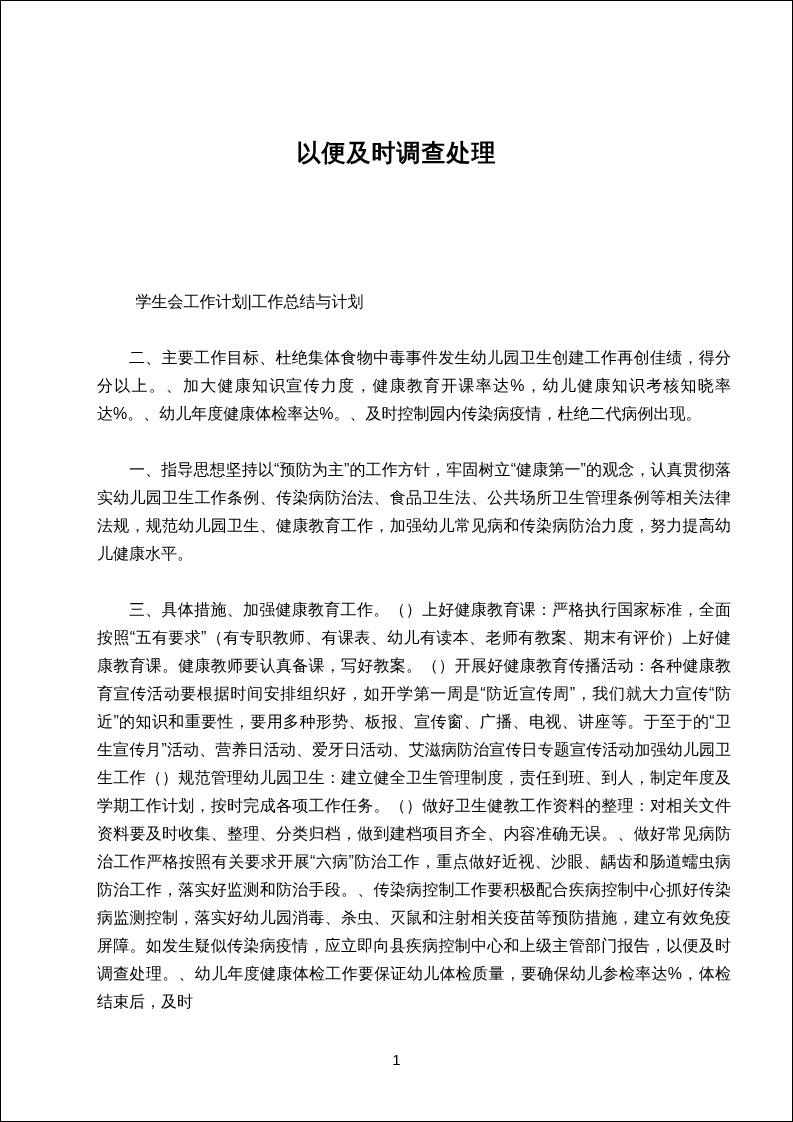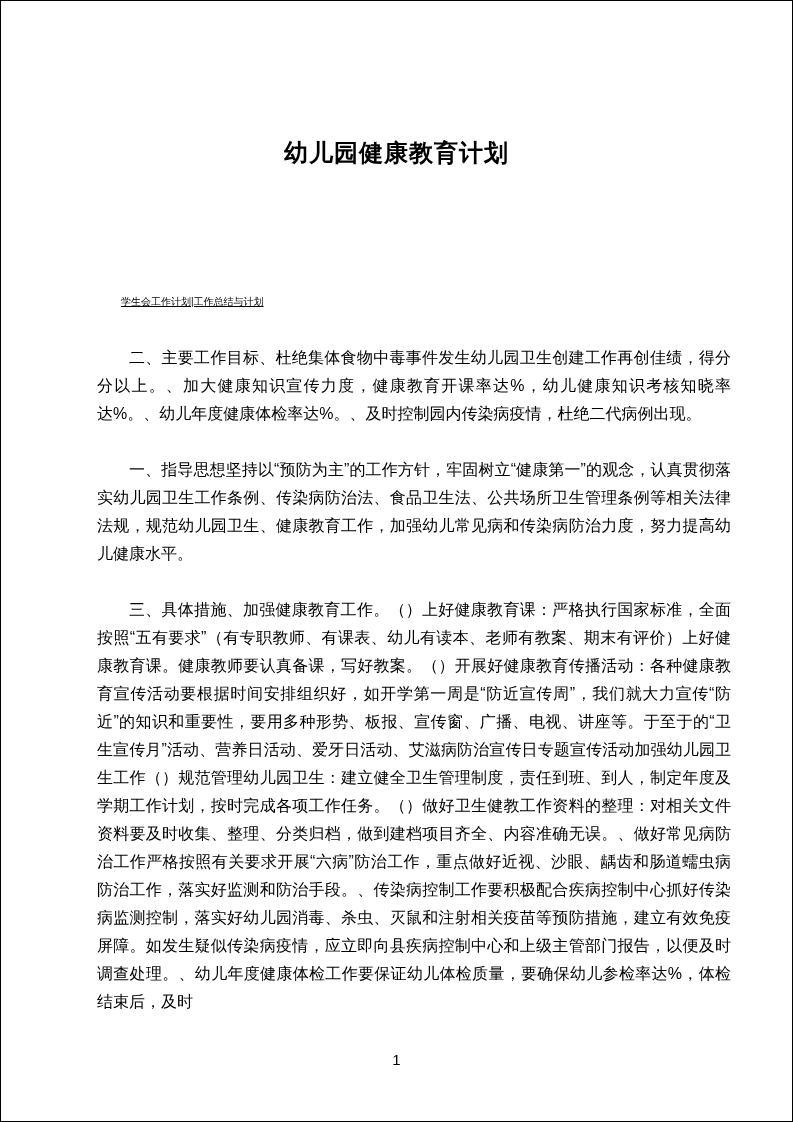--- a/index.html
+++ b/index.html
@@ -26,24 +26,23 @@
     line-height: 32px;
     font-weight: 700;
     letter-spacing: 1px;
   }
   .doc-body {
     margin-left: 96px;
     width: 634px;
   }
   .doc-subtitle {
     margin: 119px 0 0 0;
-    font-size: 10px;
+    font-size: 16px;
     line-height: 28px;
     text-indent: 2.4em;
-    text-decoration: underline;
   }
   .doc-paragraph {
     margin: 28px 0 0 0;
     font-size: 16px;
     line-height: 28px;
     text-align: justify;
     text-justify: inter-ideograph;
     text-indent: 2em;
   }
   .page-footer {
@@ -53,21 +52,21 @@
     width: 100%;
     text-align: center;
     font-size: 15px;
     line-height: 22px;
   }
 </style>
 </head>
 <body>
 
 <div class="page">
-  <h1 class="doc-title">幼儿园健康教育计划</h1>
+  <h1 class="doc-title">以便及时调查处理</h1>
 
   <div class="doc-body">
     <p class="doc-subtitle">学生会工作计划|工作总结与计划</p>
 
     <p class="doc-paragraph">二、主要工作目标、杜绝集体食物中毒事件发生幼儿园卫生创建工作再创佳绩，得分分以上。、加大健康知识宣传力度，健康教育开课率达%，幼儿健康知识考核知晓率达%。、幼儿年度健康体检率达%。、及时控制园内传染病疫情，杜绝二代病例出现。</p>
 
     <p class="doc-paragraph">一、指导思想坚持以“预防为主”的工作方针，牢固树立“健康第一”的观念，认真贯彻落实幼儿园卫生工作条例、传染病防治法、食品卫生法、公共场所卫生管理条例等相关法律法规，规范幼儿园卫生、健康教育工作，加强幼儿常见病和传染病防治力度，努力提高幼儿健康水平。</p>
 
     <p class="doc-paragraph">三、具体措施、加强健康教育工作。（）上好健康教育课：严格执行国家标准，全面按照“五有要求”（有专职教师、有课表、幼儿有读本、老师有教案、期末有评价）上好健康教育课。健康教师要认真备课，写好教案。（）开展好健康教育传播活动：各种健康教育宣传活动要根据时间安排组织好，如开学第一周是“防近宣传周”，我们就大力宣传“防近”的知识和重要性，要用多种形势、板报、宣传窗、广播、电视、讲座等。于至于的“卫生宣传月”活动、营养日活动、爱牙日活动、艾滋病防治宣传日专题宣传活动加强幼儿园卫生工作（）规范管理幼儿园卫生：建立健全卫生管理制度，责任到班、到人，制定年度及学期工作计划，按时完成各项工作任务。（）做好卫生健教工作资料的整理：对相关文件资料要及时收集、整理、分类归档，做到建档项目齐全、内容准确无误。、做好常见病防治工作严格按照有关要求开展“六病”防治工作，重点做好近视、沙眼、龋齿和肠道蠕虫病防治工作，落实好监测和防治手段。、传染病控制工作要积极配合疾病控制中心抓好传染病监测控制，落实好幼儿园消毒、杀虫、灭鼠和注射相关疫苗等预防措施，建立有效免疫屏障。如发生疑似传染病疫情，应立即向县疾病控制中心和上级主管部门报告，以便及时调查处理。、幼儿年度健康体检工作要保证幼儿体检质量，要确保幼儿参检率达%，体检结束后，及时</p>
   </div>

